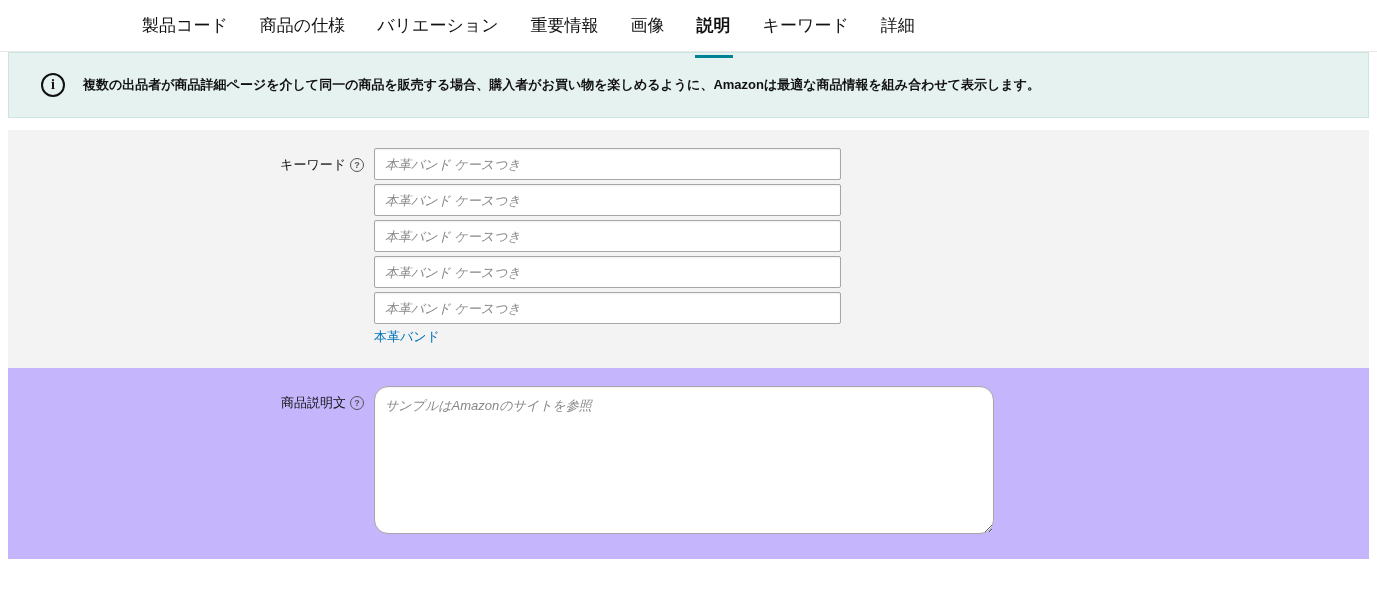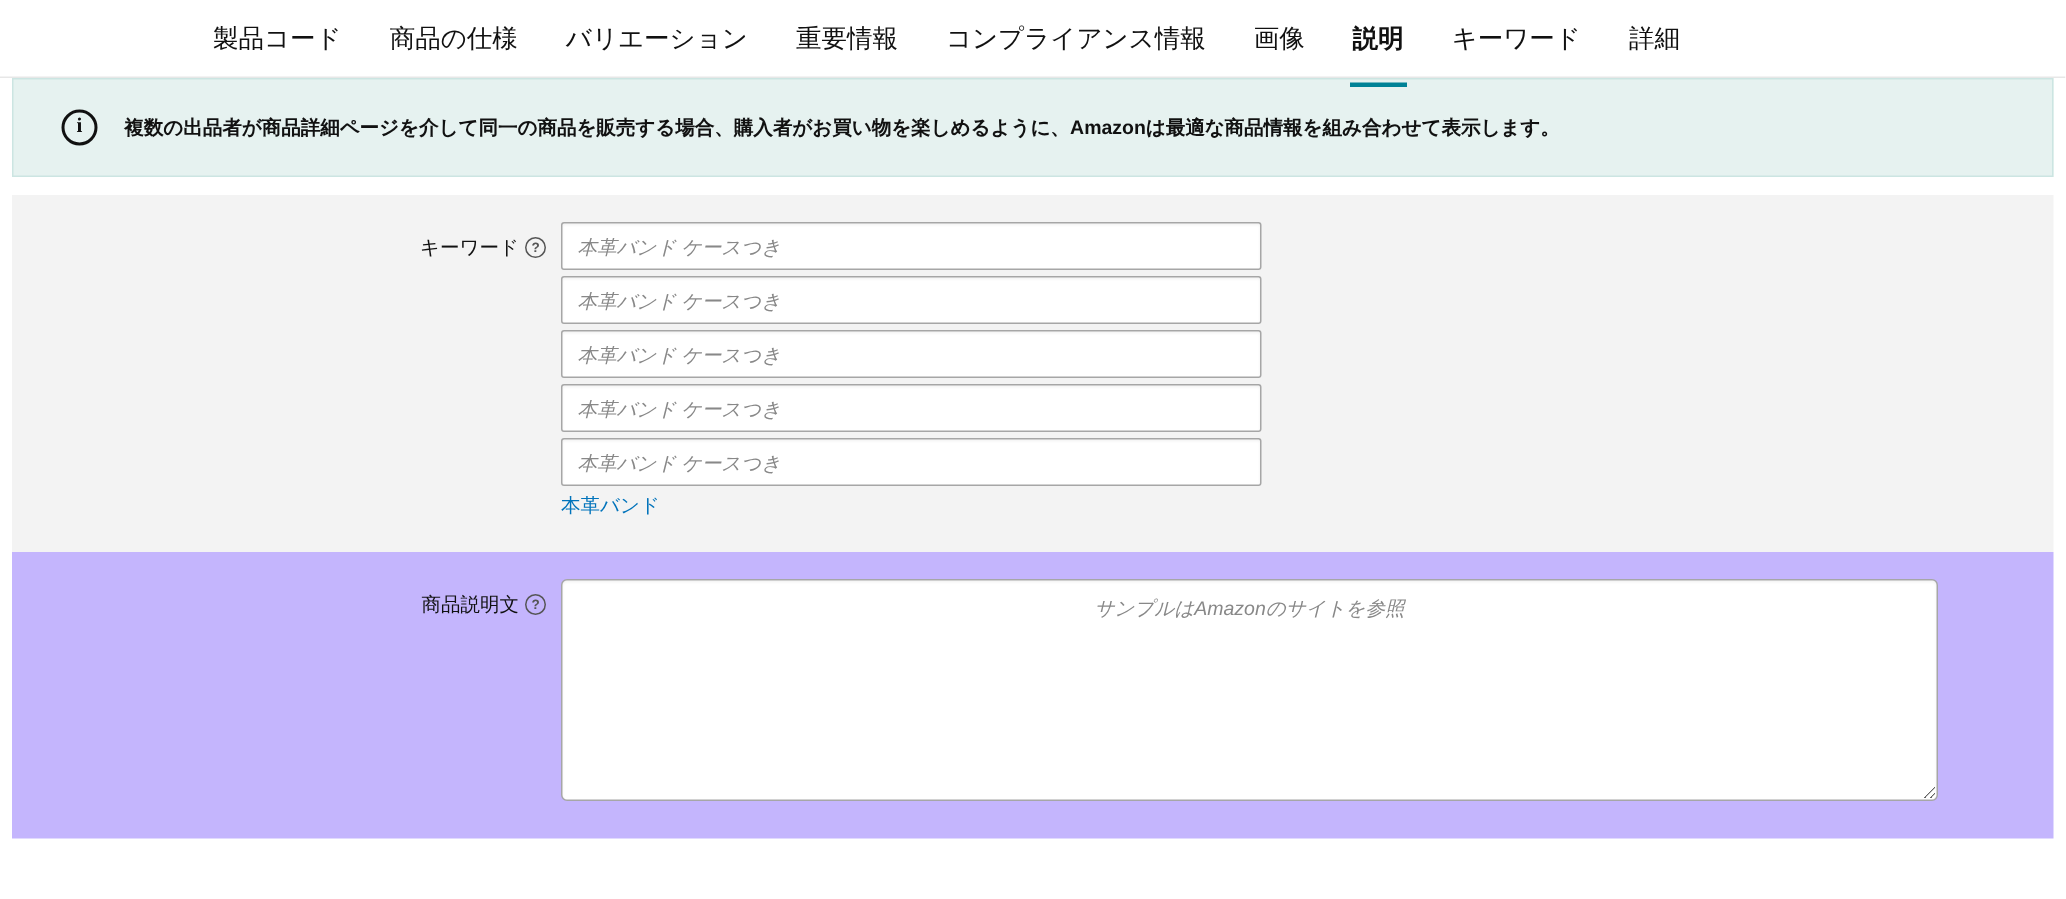--- a/index.html
+++ b/index.html
@@ -142,46 +142,44 @@
       font-style: italic;
     }
     .link-action {
       color: #0073bb;
       font-size: 13px;
       cursor: pointer;
       margin-top: 4px;
       display: inline-block;
     }
     .textarea-input {
-      width: 918px;
+      width: 620px;
       height: 148px;
       padding: 10px;
       border: 1px solid #a6a6a6;
-      border-radius: 4px;
+      border-radius: 14px;
       font-size: 13px;
       font-family: inherit;
       resize: both;
       background: #fff;
       box-shadow: inset 0 1px 2px rgba(0,0,0,0.06);
-      text-align: center;
     }
     .textarea-input::placeholder {
       color: #888;
       font-style: italic;
     }
   </style>
 </head>
 <body>
 
 <div class="tabs">
   <div class="tab">製品コード</div>
   <div class="tab">商品の仕様</div>
   <div class="tab">バリエーション</div>
   <div class="tab">重要情報</div>
-  <div class="tab">コンプライアンス情報</div>
   <div class="tab">画像</div>
   <div class="tab active">説明</div>
   <div class="tab">キーワード</div>
   <div class="tab">詳細</div>
 </div>
 
 <div class="content-wrap">
 
   <div class="info-banner">
     <div class="info-icon-wrap">

